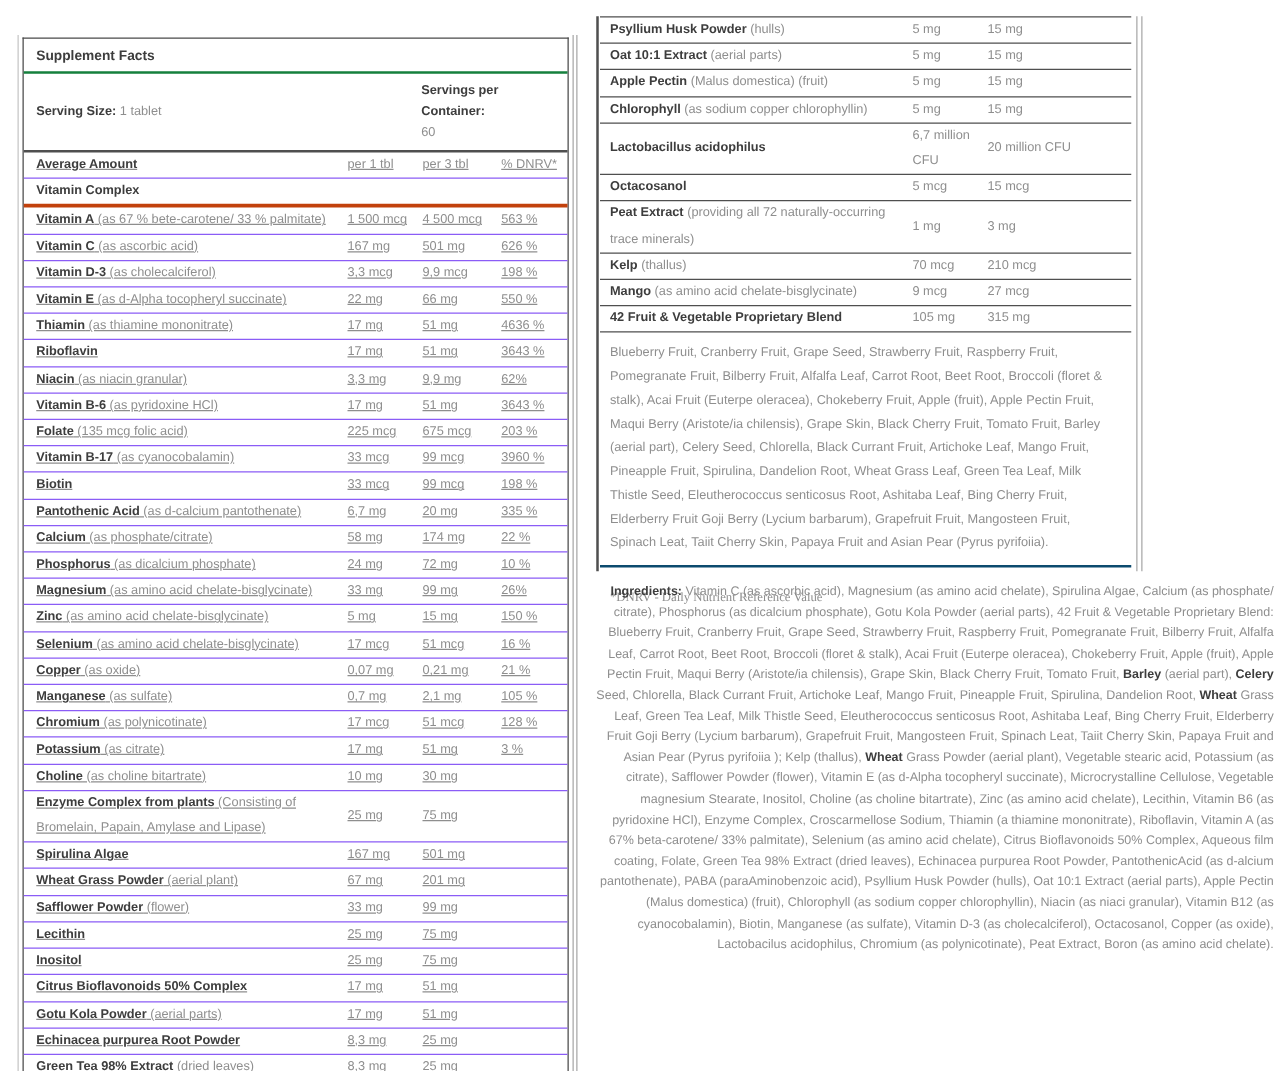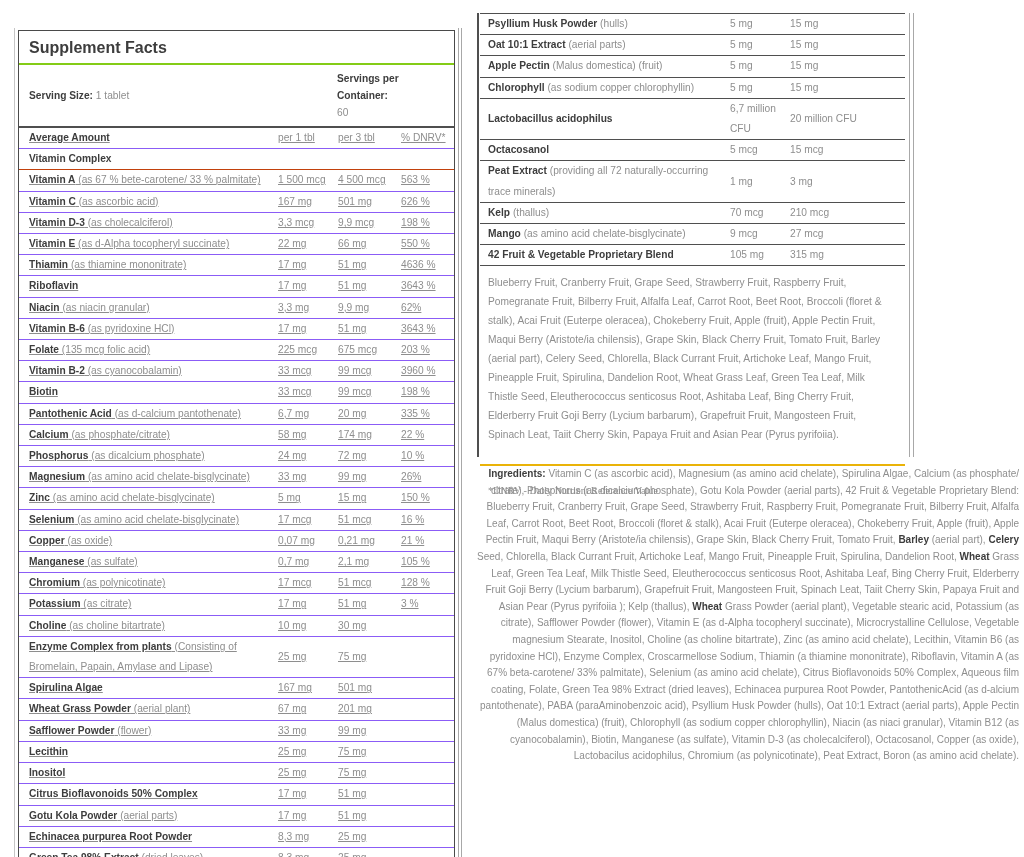--- a/index.html
+++ b/index.html
@@ -10,31 +10,31 @@
   b,.bold{color:#3d3d3d;font-weight:bold;}
   
   .vline{position:absolute;width:1px;background:#a8a8a8;}
   .vline.dark{background:#4f4f4f;width:2px;}
   .vline.light{background:#c6c6c6;}
   
   #left-panel{
     position:absolute;left:18px;top:30px;width:437px;height:840px;
     border:1px solid #4a4a4a;border-bottom:none;box-sizing:border-box;background:#fff;
   }
-  .title-row{padding:8px 10px 6px 10px;font-size:16px;border-bottom:2px solid #84cc16;}
+  .title-row{padding:8px 10px 6px 10px;font-size:11px;border-bottom:2px solid #15803d;}
   .serving-row{display:grid;grid-template-columns:308px 1fr;padding:5px 8px 5px 10px;border-bottom:2px solid #4f4f4f;align-items:center;}
   .serving-right div{line-height:17px;}
   .avg-row,.lrow{display:grid;grid-template-columns:249px 60px 63px 1fr;padding:0 6px 0 10px;line-height:20.2px;border-bottom:1px solid #8b5cf6;align-items:center;text-decoration:underline;}
-  .section-row{padding:0 10px;line-height:20.2px;border-bottom:1px solid #c2410c;}
+  .section-row{padding:0 10px;line-height:20.2px;border-bottom:3px solid #c2410c;}
   .lrow .name,.rrow .name{padding-right:6px;line-height:20.2px;}
   
   #right-panel{position:absolute;left:480px;top:13px;width:425px;background:#fff;}
   .rrow{display:grid;grid-template-columns:242px 60px 1fr;padding:0 4px 0 8px;line-height:20.2px;border-bottom:1px solid #4f4f4f;align-items:center;}
   .rrow:first-child{border-top:1px solid #4f4f4f;}
-  .blend-note{padding:7px 10px 20px 8px;line-height:19px;border-bottom:2px solid #eab308;}
+  .blend-note{padding:7px 10px 8px 8px;line-height:19px;border-bottom:2px solid #0c4a6e;}
   .dnrv-note{padding:18px 8px 6px 8px;line-height:14px;font-family:Liberation Serif, serif;}
   
   #ingredients{position:absolute;left:470px;top:466px;width:549px;line-height:16.6px;font-size:10px;text-align:right;}
 </style>
 </head>
 <body>
 
 <div id="screen">
 
   <div class="vline light" style="left:14px;top:28px;height:829px;"></div>
@@ -125,21 +125,21 @@
     </div>
 
     <div class="lrow">
       <div class="name"><b class="nm">Folate</b><span class="ds"> (135 mcg folic acid)</span></div>
       <div class="v1">225 mcg</div>
       <div class="v2">675 mcg</div>
       <div class="v3">203 %</div>
     </div>
 
     <div class="lrow">
-      <div class="name"><b class="nm">Vitamin B-2</b><span class="ds"> (as cyanocobalamin)</span></div>
+      <div class="name"><b class="nm">Vitamin B-17</b><span class="ds"> (as cyanocobalamin)</span></div>
       <div class="v1">33 mcg</div>
       <div class="v2">99 mcg</div>
       <div class="v3">3960 %</div>
     </div>
 
     <div class="lrow">
       <div class="name"><b class="nm">Biotin</b></div>
       <div class="v1">33 mcg</div>
       <div class="v2">99 mcg</div>
       <div class="v3">198 %</div>

